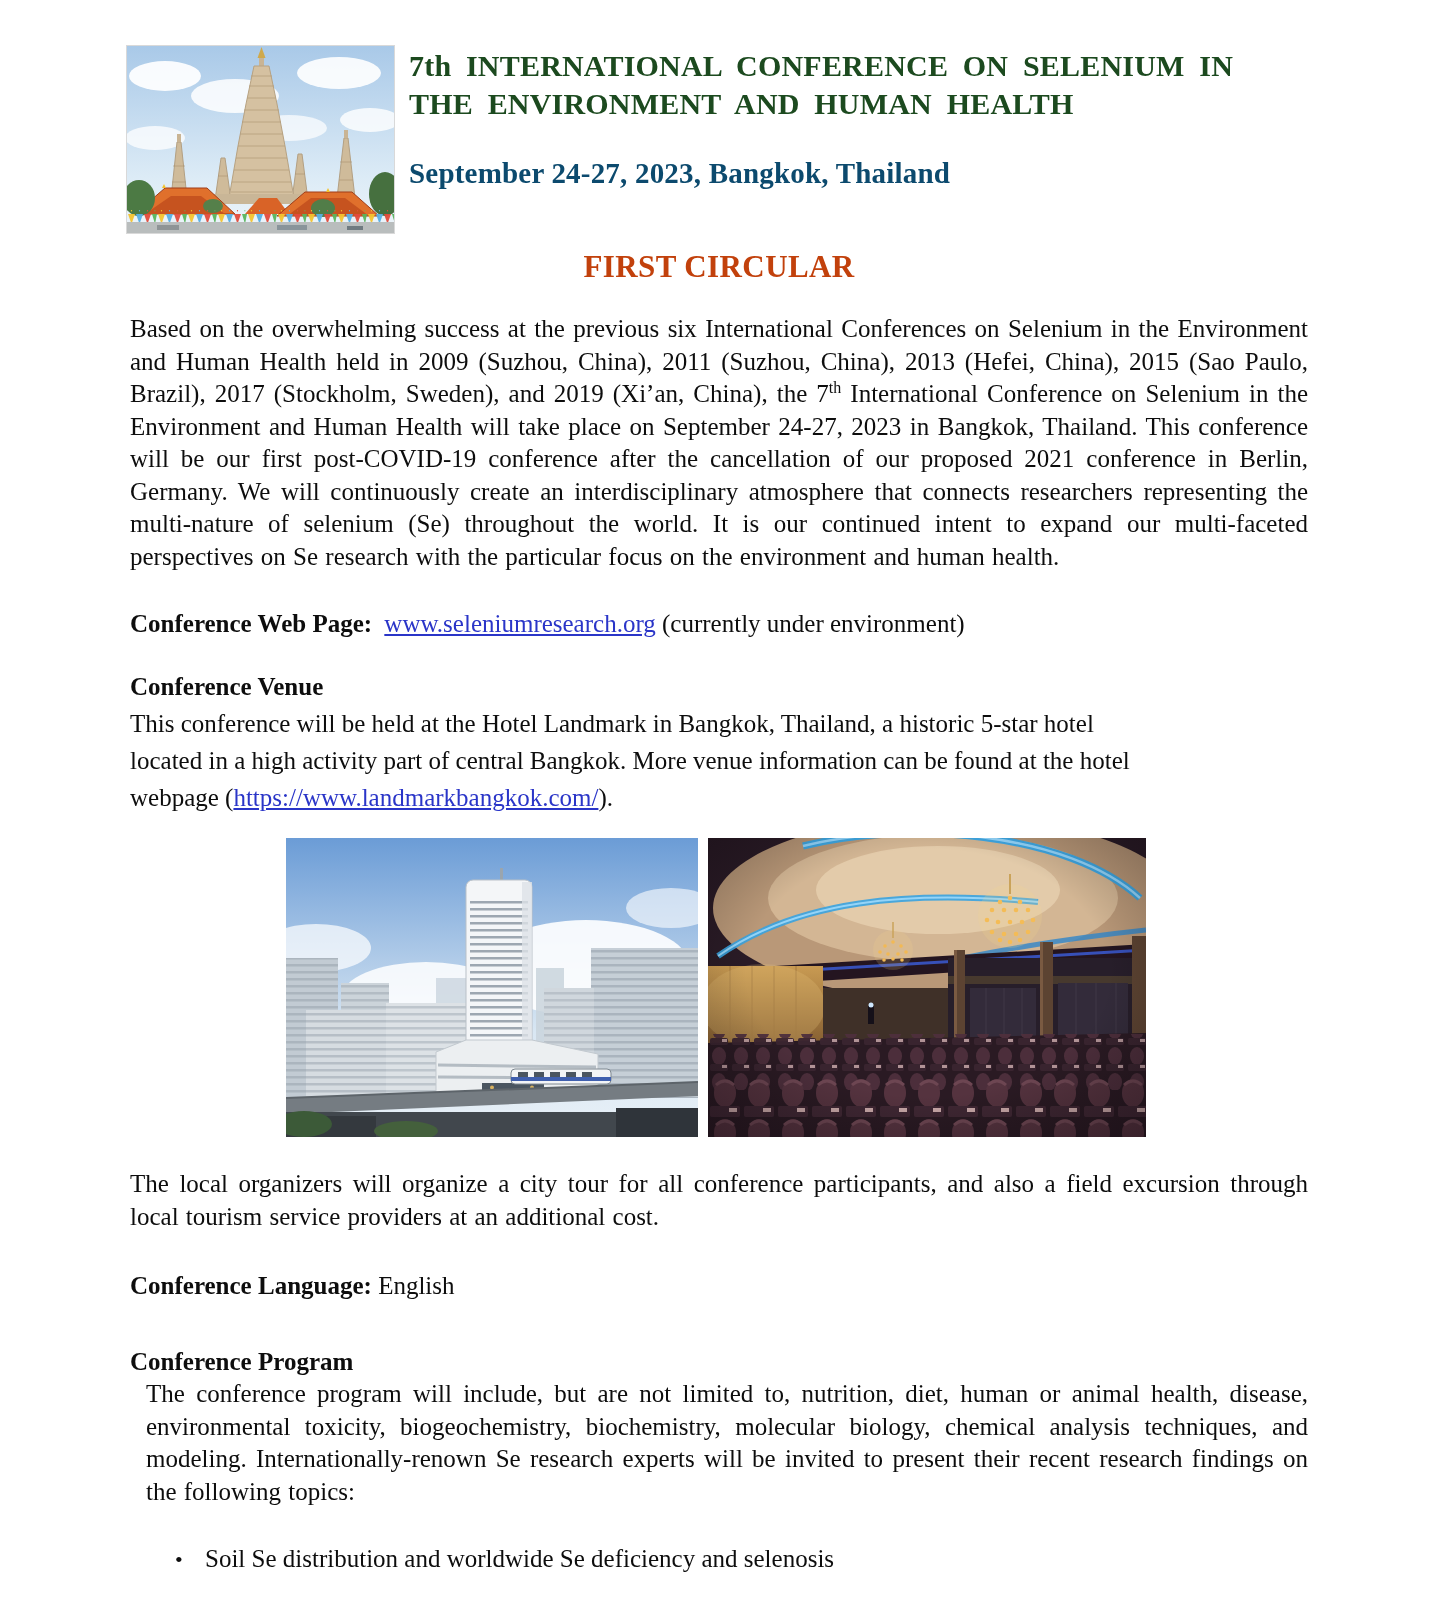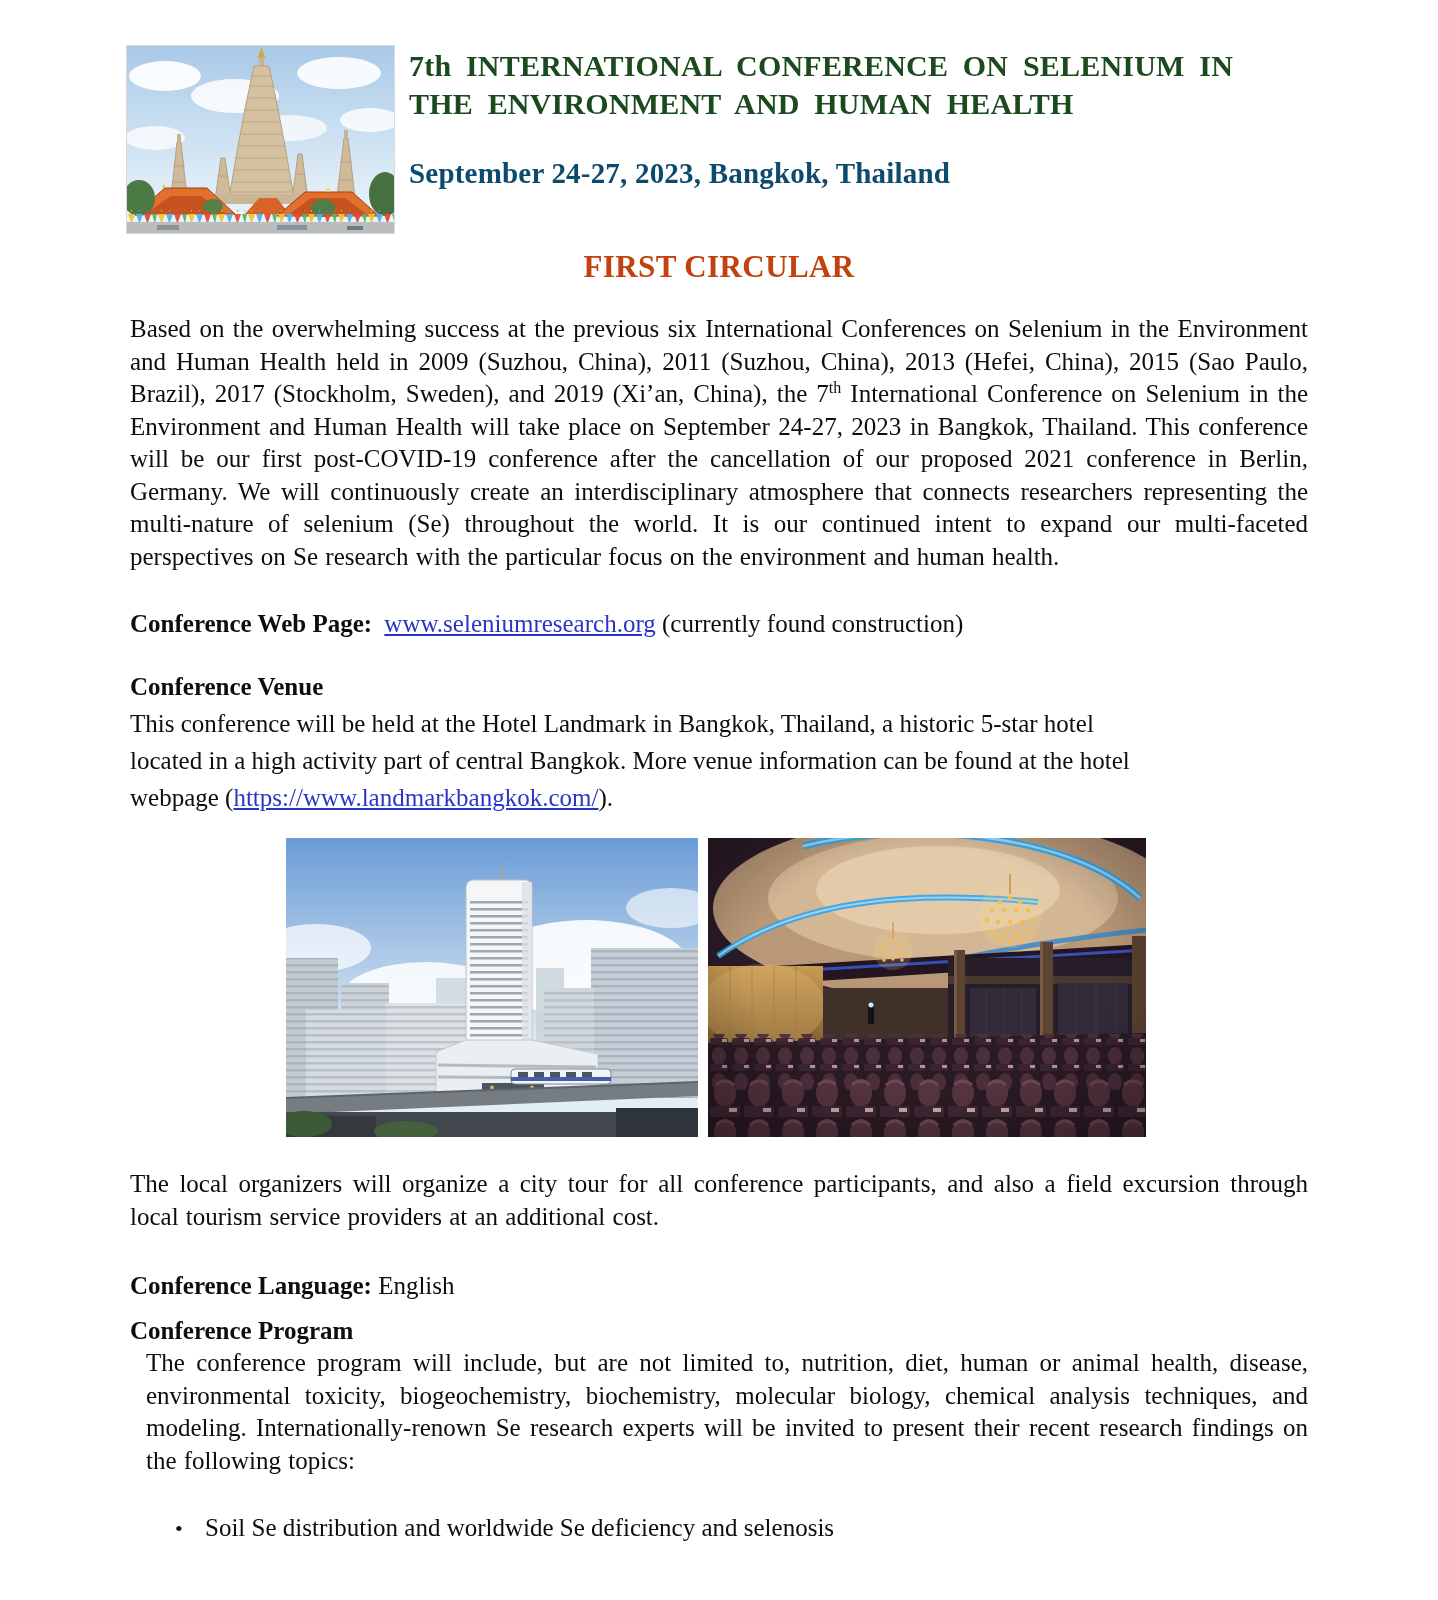--- a/index.html
+++ b/index.html
@@ -54,21 +54,21 @@
 
   
   .photo-row{display:flex;margin-top:22px;margin-left:156px;}
   .photo{height:299px;flex:0 0 auto;}
   .photo svg{display:block;width:100%;height:100%;}
   .photo-left{width:412px;}
   .photo-right{width:438px;margin-left:10px;}
 
   .tour-para{margin-top:30px;font-size:25px;line-height:33px;text-align:justify;word-spacing:1px;}
   .language-line{margin-top:36px;font-size:25px;line-height:33px;}
-  .program-heading{margin-top:12px;font-size:25px;line-height:33px;font-weight:bold;}
+  .program-heading{margin-top:43px;font-size:25px;line-height:33px;font-weight:bold;}
   .program-body{margin-top:0;font-size:25px;line-height:32.5px;text-align:justify;word-spacing:1px;margin-left:16px;}
 
   .topic-item{
     margin-top:34px;margin-left:45px;
     font-size:25px;line-height:33px;
     display:flex;align-items:baseline;
   }
   .topic-bullet{width:30px;flex:0 0 auto;font-size:22px;}
 </style>
 </head>
@@ -165,21 +165,21 @@
       </div>
     </div>
 
     <div class="circular-heading">FIRST CIRCULAR</div>
 
     <div class="para"><span>Based on the overwhelming success at the previous six International Conferences on Selenium in the Environment and Human Health held in 2009 (Suzhou, China), 2011 (Suzhou, China), 2013 (Hefei, China), 2015 (Sao Paulo, Brazil), 2017 (Stockholm, Sweden), and 2019 (Xi’an, China), the 7</span><sup>th</sup><span> International Conference on Selenium in the Environment and Human Health will take place on September 24-27, 2023 in Bangkok, Thailand. This conference will be our first post-COVID-19 conference after the cancellation of our proposed 2021 conference in Berlin, Germany. We will continuously create an interdisciplinary atmosphere that connects researchers representing the multi-nature of selenium (Se) throughout the world. It is our continued intent to expand our multi-faceted perspectives on Se research with the particular focus on the environment and human health.</span></div>
 
     <div class="line-block">
       <span class="bold">Conference Web Page:</span>
       <a class="doclink" href="#" style="margin-left:6px;">www.seleniumresearch.org</a>
-      <span>(currently found construction)</span>
+      <span>(currently under environment)</span>
     </div>
 
     <div class="venue-heading">Conference Venue</div>
     <div class="venue-text"><span>This conference will be held at the Hotel Landmark in Bangkok, Thailand, a historic 5-star hotel
 located in a high activity part of central Bangkok. More venue information can be found at the hotel
 webpage (</span><a class="doclink" href="#">https://www.landmarkbangkok.com/</a><span>).</span></div>
 
     <div class="photo-row">
       <div class="photo photo-left">
         <svg viewBox="0 0 412 299" preserveAspectRatio="none">

